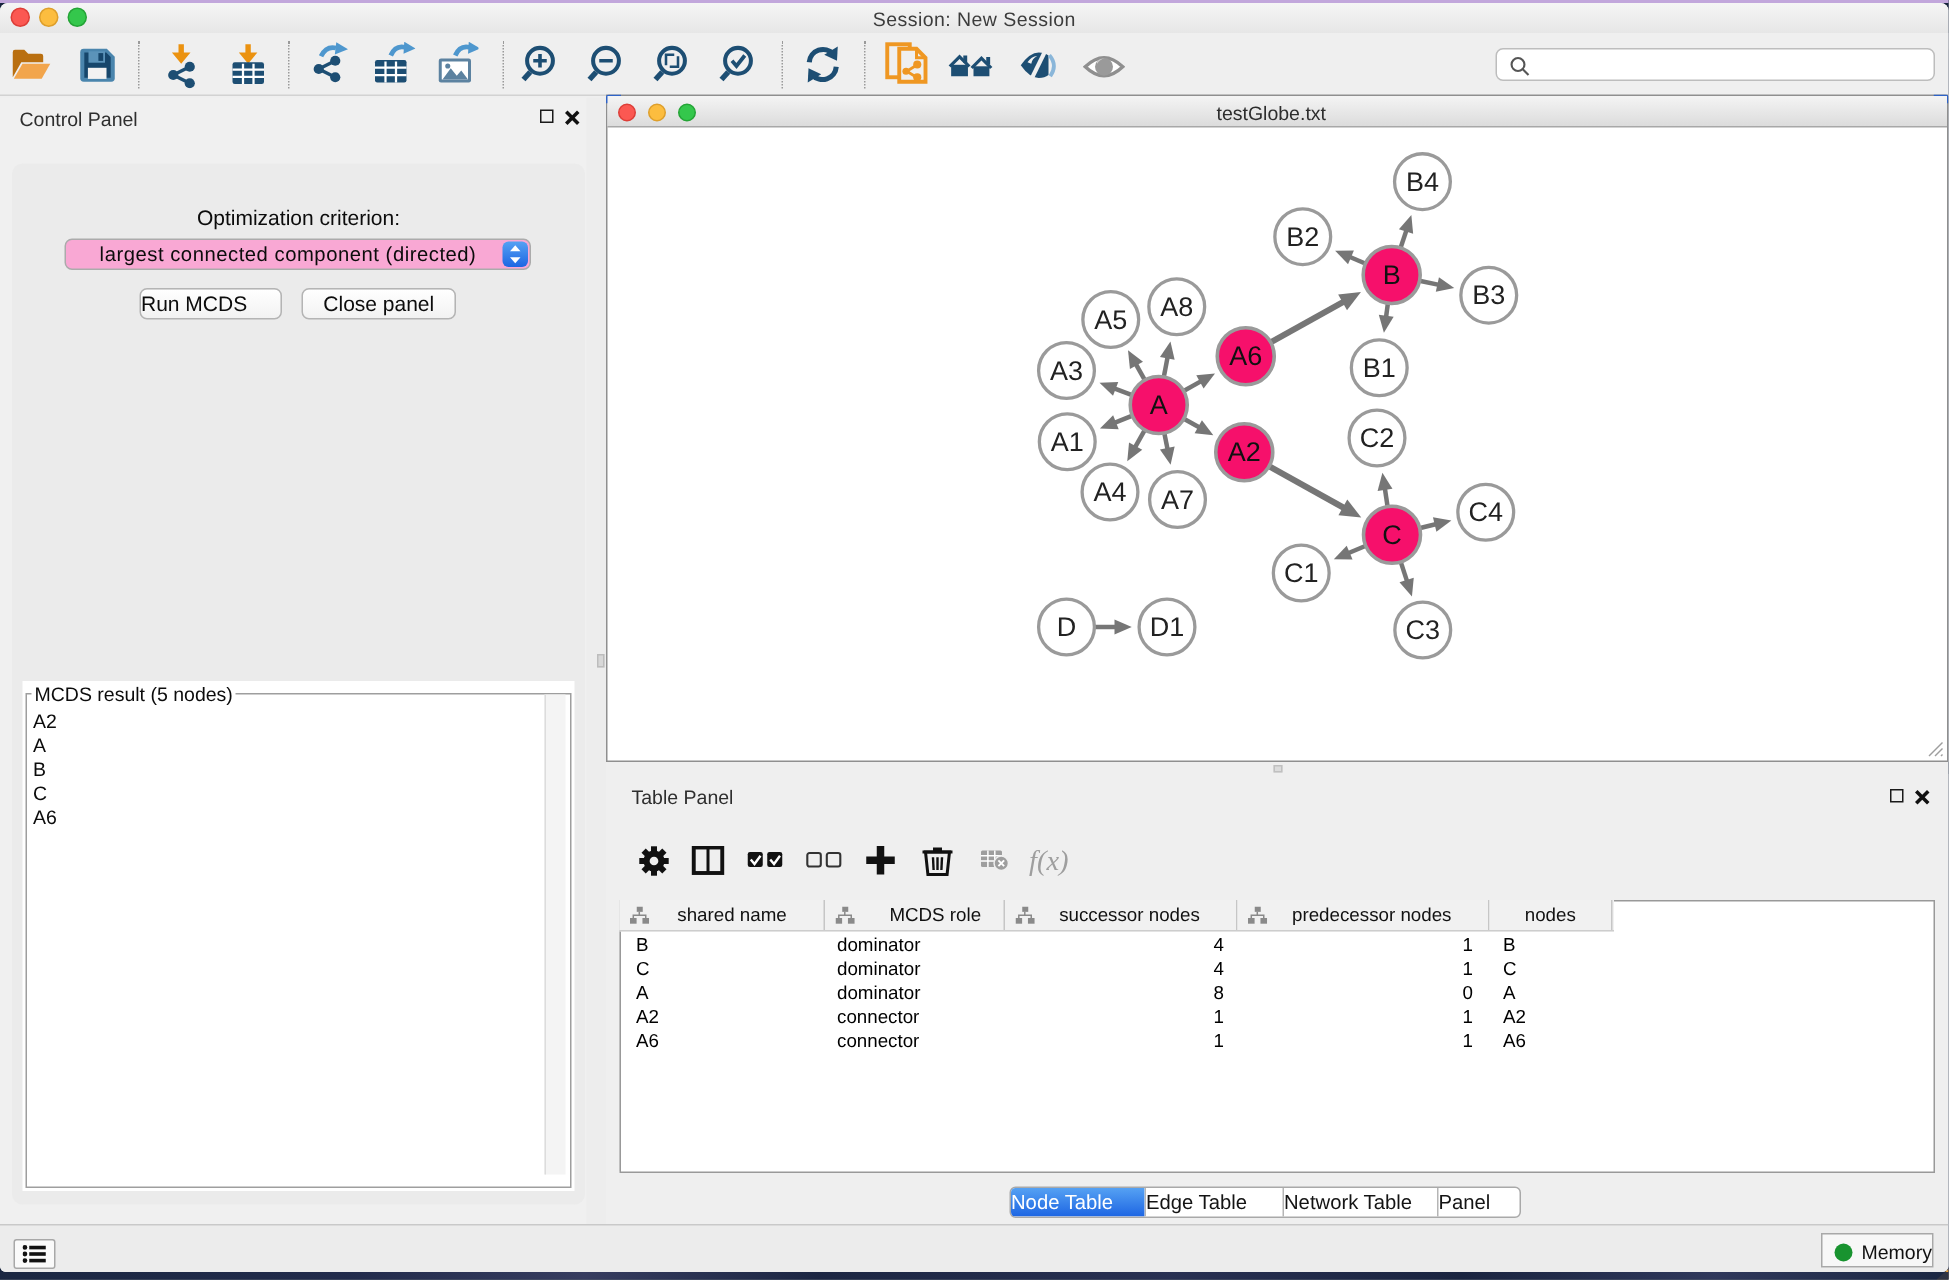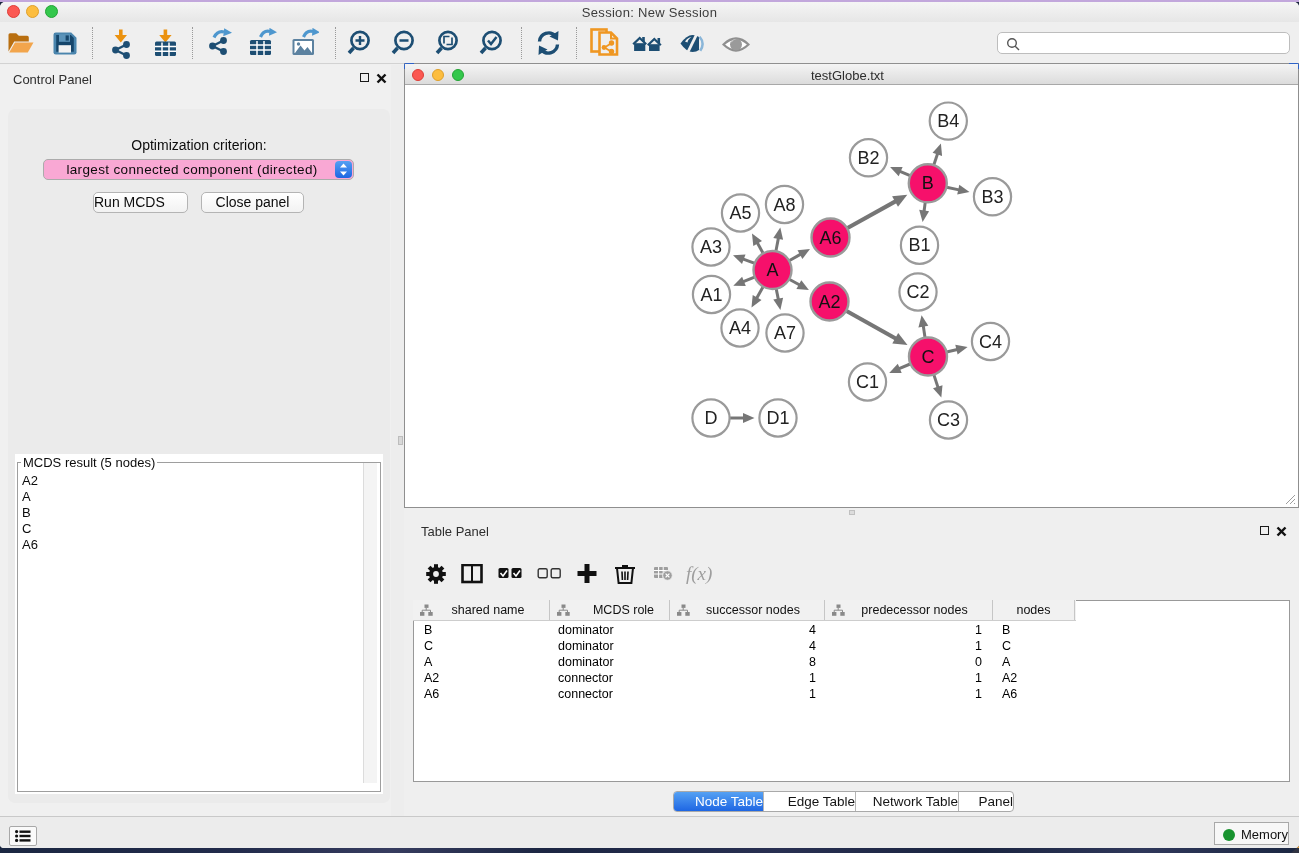--- a/index.html
+++ b/index.html
@@ -18,21 +18,21 @@
 .tab:last-child{border-right:none}
 .tabsel{background:linear-gradient(#55a1f3,#1e66e3);color:#fff;border-radius:0 3px 3px 0}
 #netwin{position:absolute;left:403.5px;top:60.5px;width:895px;height:445px;background:#fff;border:1px solid #8f8f8f}
 #nettitle{position:absolute;left:0;top:0;width:100%;height:21px;background:linear-gradient(#f4f4f4,#dcdcdc);border-bottom:1px solid #a8a8a8}
 #nettext{position:absolute;top:4.5px;width:100%;text-align:center;font-size:13px;color:#2d2d2d;padding-right:7px}
 #tablepanel{position:absolute;left:408px;top:514px;width:891px;height:300px;background:#efefef}
 #tptable{position:absolute;left:5px;top:84px;width:877px;height:181px;background:#fff;border:1px solid #999}
 .th{position:absolute;top:0;height:20px;background:#f1f1f1;border-right:1px solid #c6c6c6;font-size:12.5px;color:#111;text-align:center;line-height:20px}
 .td{position:absolute;font-size:12.5px;color:#000;height:16px;line-height:16px}
 #bottabs{position:absolute;left:265px;top:275px;height:21px;background:#fff;border:1px solid #a9a9a9;border-radius:4px;display:flex}
-.btab{flex:none;text-align:right;font-size:13.5px;color:#141414;line-height:19px;border-right:1px solid #b5b5b5}
+.btab{flex:none;text-align:left;font-size:13.5px;color:#141414;line-height:19px;border-right:1px solid #b5b5b5}
 .btab:last-child{border-right:none}
 .btabsel{background:linear-gradient(#55a1f3,#1e66e3);color:#fff;border-radius:3px 0 0 3px}
 #statusbar{position:absolute;left:0;top:814px;width:1299px;height:32px;background:#ececec;border-top:1px solid #c9c9c9}
 </style></head><body>
 <div id="win">
 <div id="titlebar">
  <div class="tl" style="left:7px;background:#fb5852;border:0.5px solid #dd3e38"></div>
  <div class="tl" style="left:26px;background:#fcbd3f;border:0.5px solid #de9f2b"></div>
  <div class="tl" style="left:45px;background:#34c74c;border:0.5px solid #24a436"></div>
  <div id="title">Session: New Session</div>

